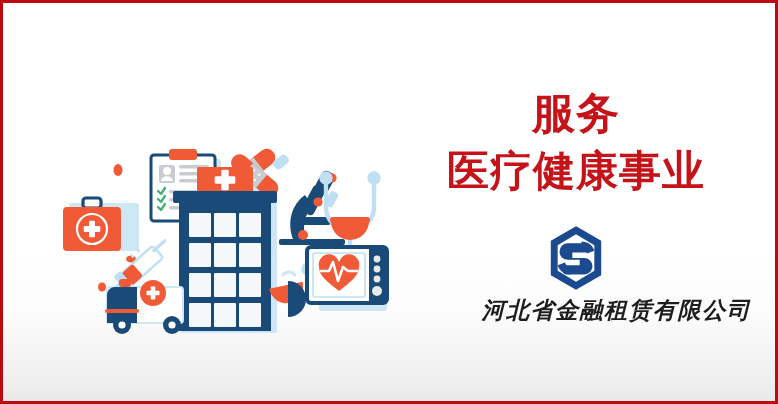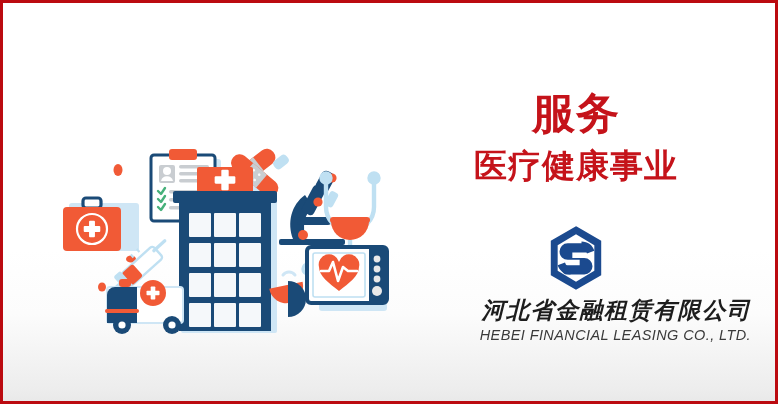--- a/index.html
+++ b/index.html
@@ -41,21 +41,21 @@
     line-height: 1.06;
     letter-spacing: 1px;
   }
   #headline .line1 {
     display: block;
     font-size: 43px;
     margin-bottom: 12px;
   }
   #headline .line2 {
     display: block;
-    font-size: 33px;
+    font-size: 42px;
   }
 
   #brand {
     position: absolute;
     left: 398px;
     top: 222px;
     width: 350px;
     text-align: right;
     font-style: italic;
   }
@@ -286,16 +286,15 @@
       <g fill="#1b4a8f">
         <path d="M31 20h20a5 5 0 0 1 0 10H36v6h13a9 9 0 0 1 0 18H30a5 5 0 0 1 0-10h14v-6H31a9 9 0 0 1 0-18z"></path>
         <path d="M46 18c7 0 12 4 14 10l-8 3c-1-3-3-5-6-5z"></path>
         <path d="M34 54c-7 0-12-4-14-10l8-3c1 3 3 5 6 5z"></path>
       </g>
       <g fill="none" stroke="#1b4a8f" stroke-width="3">
         <path d="M40 3 66 18v36L40 69 14 54V18z"></path>
       </g>
     </svg>
     <span id="brand-cn">河北省金融租赁有限公司</span>
-    <span id="brand-en">HEBEI FINANCIAL LEASING CO., LTD.</span>
   </div>
 
 </div>
 
 </body></html>

